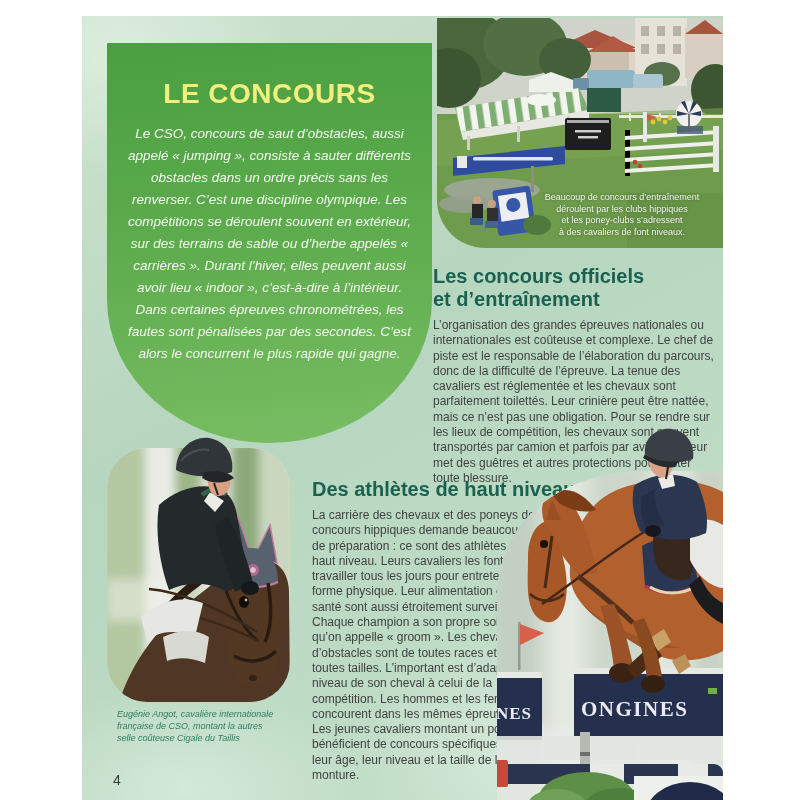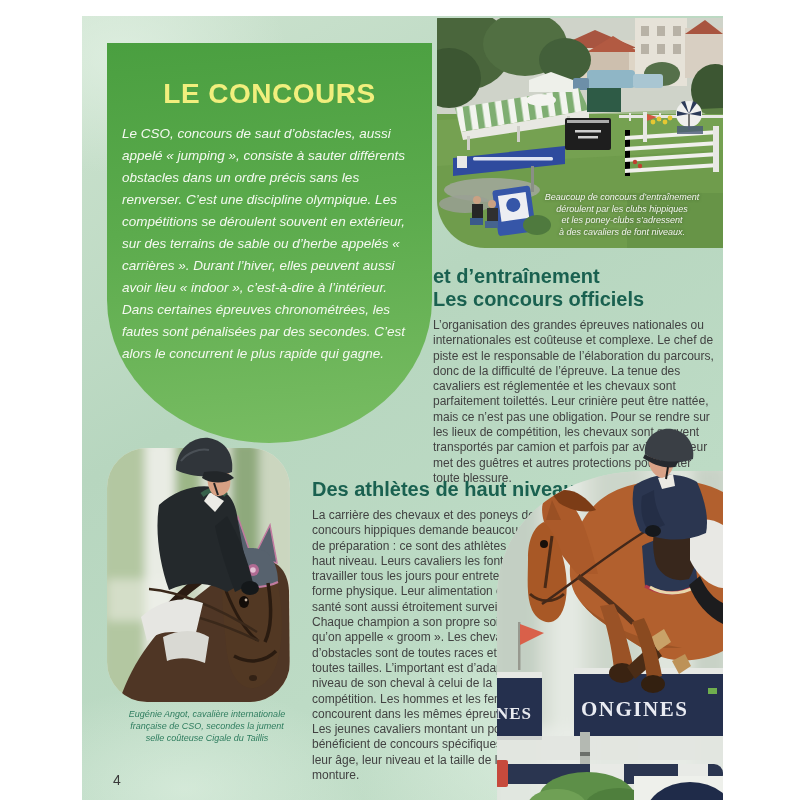--- a/index.html
+++ b/index.html
@@ -11,43 +11,43 @@
           radial-gradient(ellipse 300px 190px at 74% 92%, rgba(232,245,234,.6), rgba(232,245,234,0) 70%),
           radial-gradient(ellipse 240px 170px at 6% 5%, rgba(228,242,230,.7), rgba(228,242,230,0) 70%),
           linear-gradient(150deg,#cde3cf 0%,#b7d6bf 40%,#bddbc5 70%,#c7e0cb 100%);}
   
   .intro-card{position:absolute;left:25px;top:27px;width:325px;height:400px;
         border-radius:0 0 170px 170px / 0 0 150px 150px;
         background:linear-gradient(175deg,#4a9f40 0%,#5cab4d 45%,#79bd63 100%);}
   .intro-title{margin:34px 10px 0;text-align:center;color:#f1ef7d;font-size:28px;line-height:33px;
         font-weight:bold;letter-spacing:.5px;}
   .intro-title span{display:block;}
-  .intro-para{margin:13px 15px 0;text-align:left;color:#f4f9f0;font-style:italic;
+  .intro-para{margin:13px 15px 0;text-align:center;color:#f4f9f0;font-style:italic;
         font-size:13.5px;line-height:22px;}
   
   .photo-arena{position:absolute;left:355px;top:2px;width:286px;height:230px;
         border-radius:0 0 0 48px;overflow:hidden;}
   .photo-arena svg{display:block;width:100%;height:100%;}
   .arena-caption{position:absolute;right:8px;bottom:10px;width:186px;text-align:center;
-        color:#f2f4ee;font-style:italic;font-size:9px;line-height:11.5px;
+        color:#f2f4ee;font-size:9px;line-height:11.5px;
         text-shadow:0 0 3px rgba(40,60,30,.55);}
   .arena-caption span{display:block;}
   
   .section{position:absolute;}
   .section-heading{color:#1a6150;font-size:20px;line-height:23px;font-weight:bold;margin:0;}
   .section-heading span{display:block;}
   .section-body{margin:7px 0 0;color:#424242;font-size:12px;line-height:15.3px;}
   .sec1{left:351px;top:249px;width:292px;}
   .sec1 .section-body{width:286px;}
   .sec2{left:230px;top:462px;width:300px;}
   .sec2 .section-body{width:228px;}
   
   .photo-rider{position:absolute;left:25px;top:415px;width:183px;height:271px;}
   .photo-rider svg{display:block;width:100%;height:100%;}
-  .rider-caption{position:absolute;left:35px;top:692px;width:180px;text-align:center;
+  .rider-caption{position:absolute;left:35px;top:692px;width:180px;text-align:left;
         color:#2f7d5f;font-style:italic;font-size:9px;line-height:12px;}
   .rider-caption span{display:block;}
   
   .photo-jump{position:absolute;left:400px;top:410px;width:241px;height:387px;z-index:3;}
   .photo-jump svg{display:block;width:100%;height:100%;}
   .page-number{position:absolute;left:31px;top:756px;color:#3a3a3a;font-size:14px;}
   .serif-brand{font-family:"Liberation Serif","DejaVu Serif",serif;font-weight:bold;}
 </style>
 </head>
 <body>
@@ -170,22 +170,22 @@
       <div class="arena-caption">
         <span>Beaucoup de concours d’entraînement</span>
         <span>déroulent par les clubs hippiques</span>
         <span>et les poney-clubs s’adressent</span>
         <span>à des cavaliers de font niveaux.</span>
       </div>
     </div>
 
     <div class="section sec1">
       <h2 class="section-heading">
+        <span>Les concours officiels</span>
         <span>et d’entraînement</span>
-        <span>Les concours officiels</span>
       </h2>
       <p class="section-body">L’organisation des grandes épreuves nationales ou internationales est coûteuse et complexe. Le chef de piste est le responsable de l’élaboration du parcours, donc de la difficulté de l’épreuve. La tenue des cavaliers est réglementée et les chevaux sont parfaitement toilettés. Leur crinière peut être nattée, mais ce n’est pas une obligation. Pour se rendre sur les lieux de compétition, les chevaux sont souvent transportés par camion et parfois par avion. On leur met des guêtres et autres protections pour éviter toute blessure.</p>
     </div>
 
     <div class="section sec2">
       <h2 class="section-heading">
         <span>Des athlètes de haut niveau</span>
       </h2>
       <p class="section-body">La carrière des chevaux et des poneys de concours hippiques demande beaucoup de préparation : ce sont des athlètes de haut niveau. Leurs cavaliers les font travailler tous les jours pour entretenir leur forme physique. Leur alimentation et leur santé sont aussi étroitement surveillées. Chaque champion a son propre soigneur, qu’on appelle « groom ». Les chevaux d’obstacles sont de toutes races et de toutes tailles. L’important est d’adapter le niveau de son cheval à celui de la compétition. Les hommes et les femmes concourent dans les mêmes épreuves. Les jeunes cavaliers montant un poney bénéficient de concours spécifiques pour leur âge, leur niveau et la taille de leur monture.</p>
     </div>
@@ -244,21 +244,21 @@
         <path d="M 107 29 C 118 31 125 42 123 55 C 121 63 114 67 107 64 C 101 60 99 48 101 38 Z" fill="#d8a184"></path>
         <path d="M 69 39 C 69 16 88 5 102 7 C 119 10 127 24 125 41 C 110 47 84 47 69 39 Z" fill="#30353a"></path>
         <path d="M 97 41 C 111 39 122 41 127 47 C 118 53 104 53 95 47 Z" fill="#222629"></path>
         <path d="M 74 30 C 80 22 92 17 102 19" fill="none" stroke="#4a5056" stroke-width="2"></path>
         <line x1="107" y1="52" x2="111" y2="64" stroke="#222222" stroke-width="2"></line>
       </svg>
     </div>
 
     <div class="rider-caption">
       <span>Eugénie Angot, cavalière internationale</span>
-      <span>française de CSO, secondes la jument</span>
+      <span>française de CSO, montant la autres</span>
       <span>selle coûteuse Cigale du Taillis</span>
     </div>
 
     <div class="photo-jump">
       <svg viewBox="0 0 241 387">
         <defs>
           <clipPath id="jumpClip">
               <path d="M 15 387 L 15 172 C 15 96 78 45 165 45 L 241 45 L 241 387 Z"></path>
             </clipPath>
           <filter id="soft2" x="-20%" y="-20%" width="140%" height="140%">

